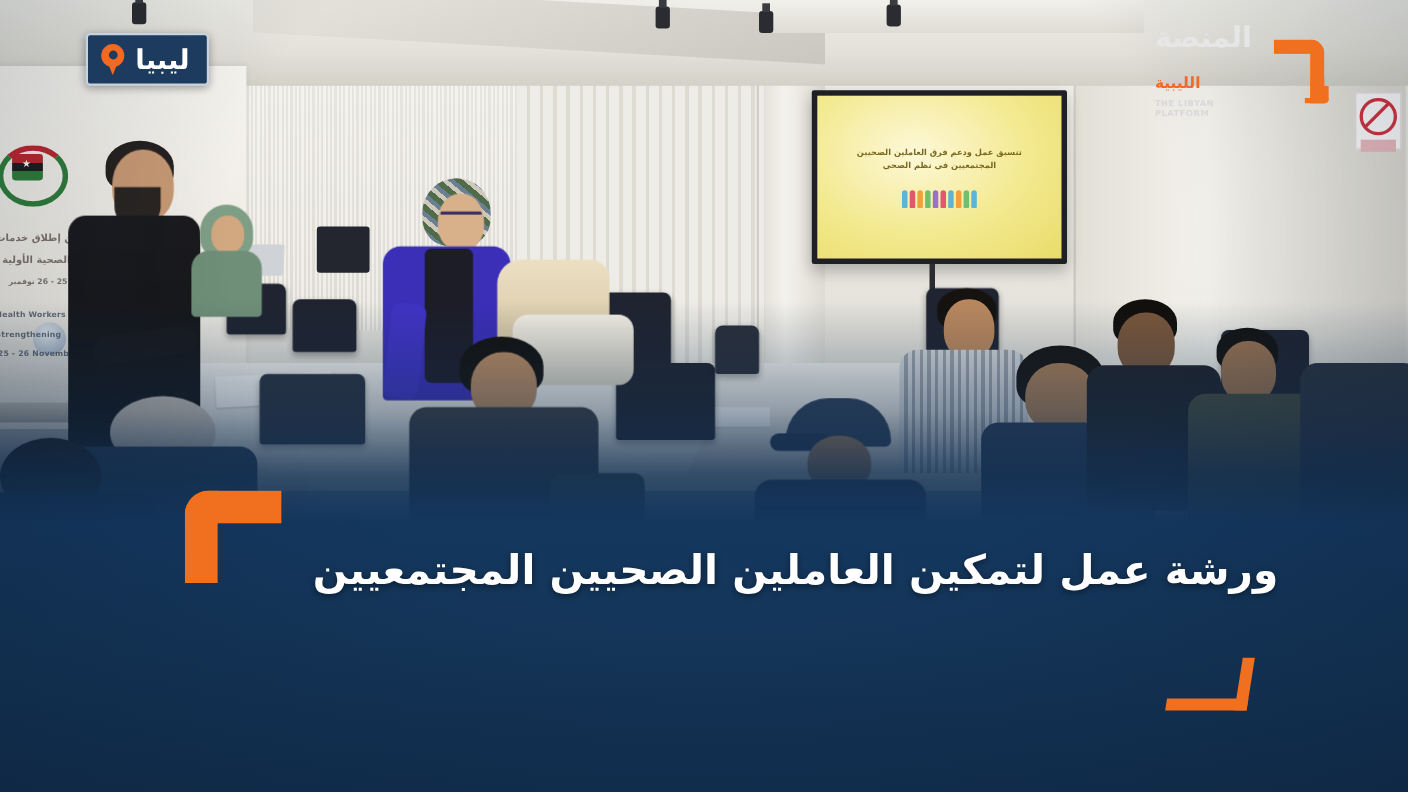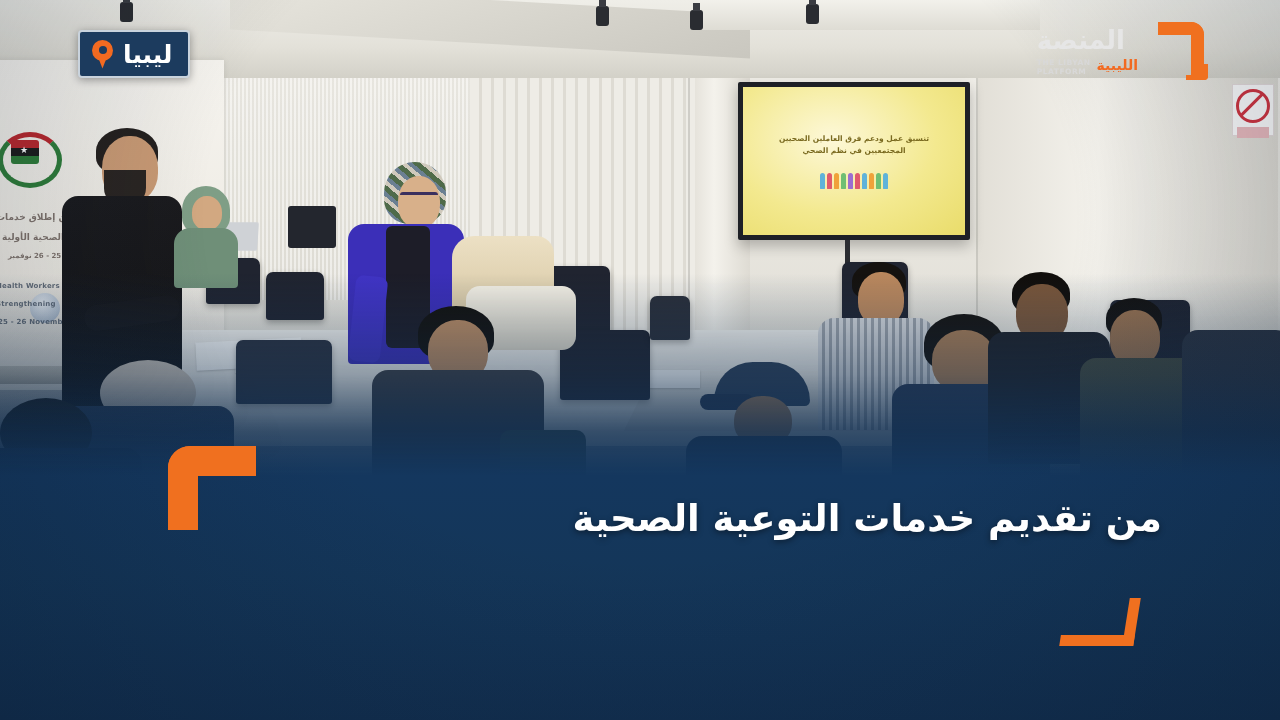--- a/index.html
+++ b/index.html
@@ -119,21 +119,21 @@
   .pin .bulb{position:absolute;left:0;top:0;width:21px;height:21px;border-radius:50%;background:#f26a21;}
   .pin .tip{position:absolute;left:4.2px;top:13px;width:12.6px;height:16px;background:#f26a21;
     clip-path:polygon(0 0,100% 0,50% 100%);}
   .pin .hole{position:absolute;left:6.5px;top:6.5px;width:8px;height:8px;border-radius:50%;background:#1c3b5e;}
   .badge-text{color:#fff;font-size:25px;font-weight:700;line-height:1;direction:rtl;letter-spacing:1px;}
 
   
   .logo{position:absolute;right:72px;top:22px;display:flex;align-items:center;gap:8px;direction:rtl;}
   .logo-text{display:flex;flex-direction:column;align-items:flex-end;}
   .logo-ar{color:#e6e6e6;font-size:26px;font-weight:700;line-height:26px;direction:rtl;letter-spacing:-.5px;}
-  .logo-sub{display:flex;align-items:flex-start;gap:6px;margin-top:5px;direction:rtl;}
+  .logo-sub{display:flex;align-items:flex-end;gap:6px;margin-top:21px;direction:rtl;flex-direction:column;}
   .logo-ar2{color:#f26a21;font-size:14px;font-weight:700;line-height:14px;direction:rtl;}
   .logo-en{color:#d8d8d8;font-size:7.5px;line-height:9px;font-weight:700;letter-spacing:.5px;text-align:left;}
   .logo-mark{position:relative;width:62px;height:58px;flex:0 0 auto;}
   .logo-mark .big{position:absolute;right:4px;top:0;width:46px;height:34px;
     border-top:13px solid #f0701f;border-right:13px solid #f0701f;border-top-right-radius:13px;
     box-sizing:border-box;}
   .logo-mark .big:after{content:"";position:absolute;right:-13px;top:21px;width:13px;height:24px;background:#f0701f;}
   .logo-mark .small{position:absolute;right:0;bottom:0;width:22px;height:16px;
     border-bottom:5px solid #f0701f;border-right:5px solid #f0701f;border-bottom-right-radius:4px;
     box-sizing:border-box;}
@@ -367,17 +367,17 @@
           <span>PLATFORM</span>
         </span>
       </span>
     </span>
   </div>
 
   <div class="brk-tl"></div>
   <div class="brk-br"></div>
 
   <div class="headline">
-    <span class="l2">من تقديم خدمات التوعية الصحية</span>
+    <span class="l1">ورشة عمل لتمكين العاملين الصحيين المجتمعيين</span>
   </div>
 
 
 </div>
 
 </body></html>

